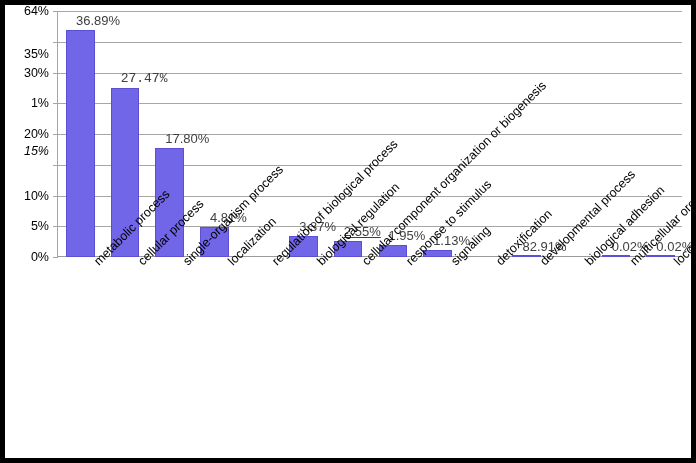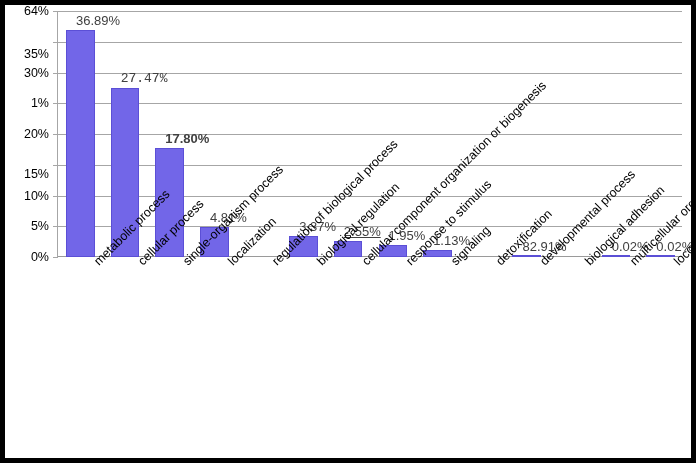--- a/index.html
+++ b/index.html
@@ -148,21 +148,21 @@
 </head>
 <body>
 
 <div id="screenshot">
   <div class="canvas">
 
     <div class="y-axis">
         <div class="y-tick" style="top: 246px;">0%</div>
         <div class="y-tick" style="top: 215.25px;">5%</div>
         <div class="y-tick" style="top: 184.5px;">10%</div>
-        <div class="y-tick" style="top: 163px;">15%</div>
+        <div class="y-tick" style="top: 140px; font-style: italic;">15%</div>
         <div class="y-tick" style="top: 123px;">20%</div>
         <div class="y-tick" style="top: 92.25px;">1%</div>
         <div class="y-tick" style="top: 61.5px;">30%</div>
         <div class="y-tick" style="top: 43px; margin-left: 24px;">35%</div>
         <div class="y-tick" style="top: 0px;">64%</div>
       </div>
 
     <div class="plot">
       <div class="plot-inner">
           <div class="tickmark" style="top: 246px;"></div>
@@ -186,21 +186,21 @@
         </div>
       <div class="bars">
           <div class="bar-slot" style="left: 0px; width: 44.6429px;">
             <div class="bar" style="height: 226.874px;"></div>
             <div class="bar-label" style="bottom: 229.874px;">36.89%</div>
           </div>
           <div class="bar-slot" style="left: 44.6429px; width: 44.6429px; font-family: Liberation Mono, monospace;">
             <div class="bar" style="height: 168.94px;"></div>
             <div class="bar-label" style="bottom: 171.94px;">27.47%</div>
           </div>
-          <div class="bar-slot" style="left: 89.2857px; width: 44.6429px; font-weight: bold;">
+          <div class="bar-slot" style="left: 89.2857px; width: 44.6429px;">
             <div class="bar" style="height: 109.47px;"></div>
             <div class="bar-label" style="bottom: 112.47px;">17.80%</div>
           </div>
           <div class="bar-slot" style="left: 133.929px; width: 44.6429px;">
             <div class="bar" style="height: 29.5815px;"></div>
             <div class="bar-label" style="bottom: 32.5815px;">4.81%</div>
           </div>
           <div class="bar-slot" style="left: 223.214px; width: 44.6429px;">
             <div class="bar" style="height: 20.7255px;"></div>
             <div class="bar-label" style="bottom: 23.7255px;">3.37%</div>

